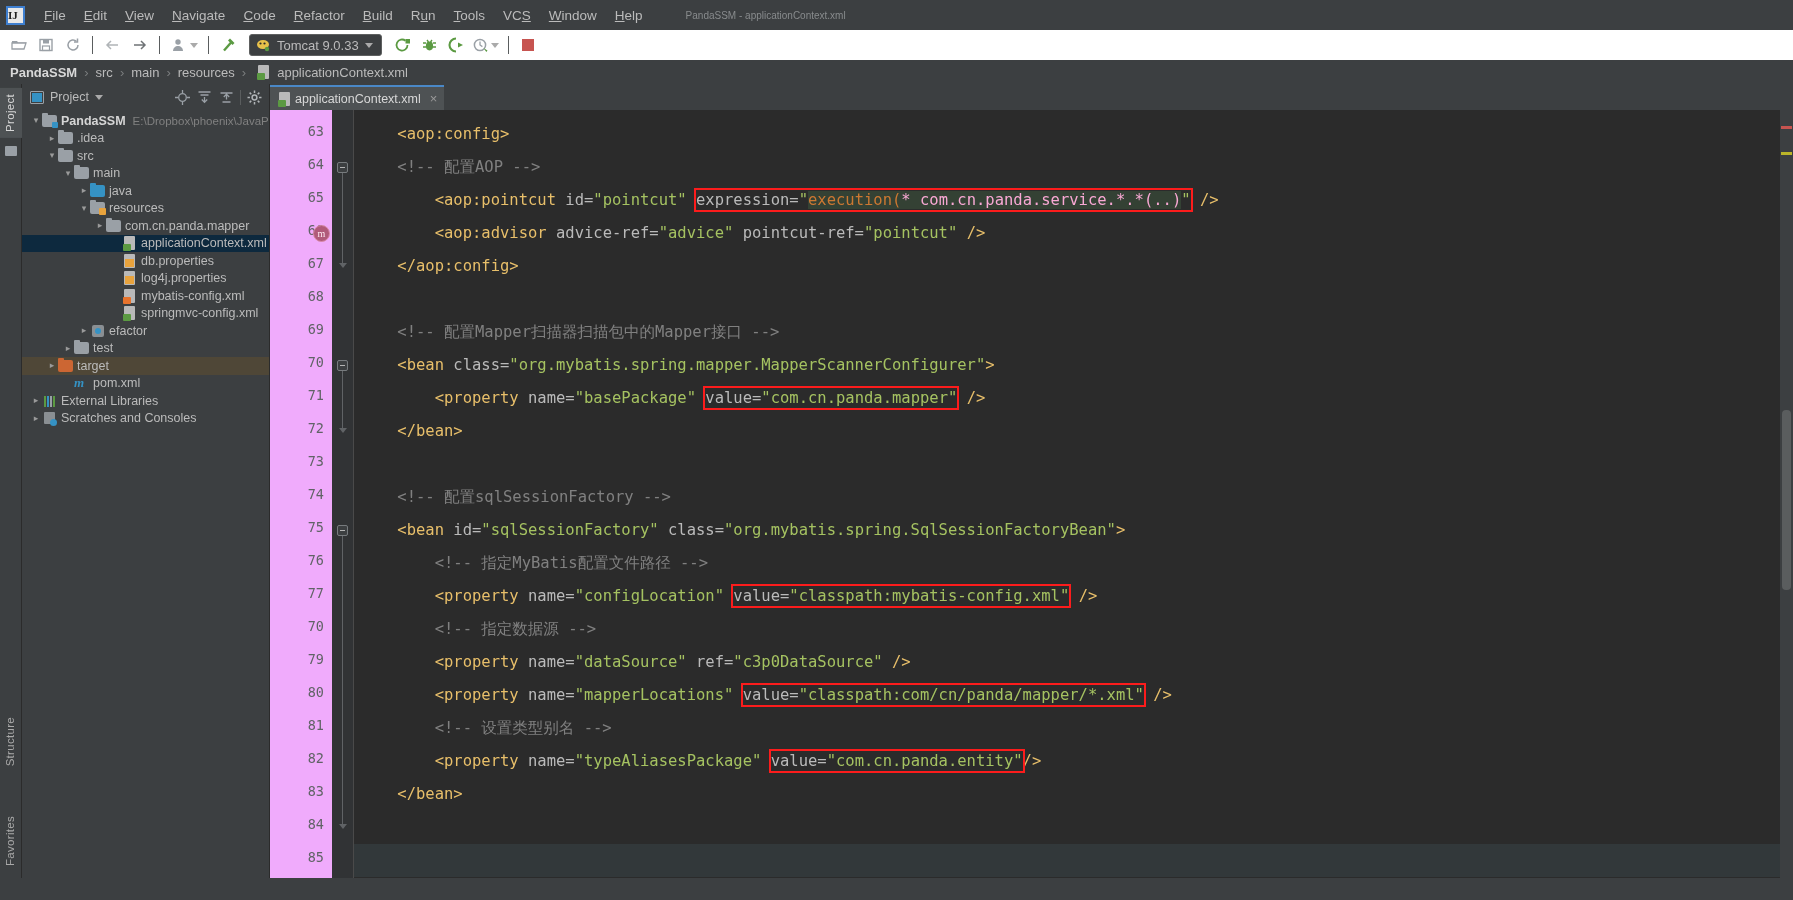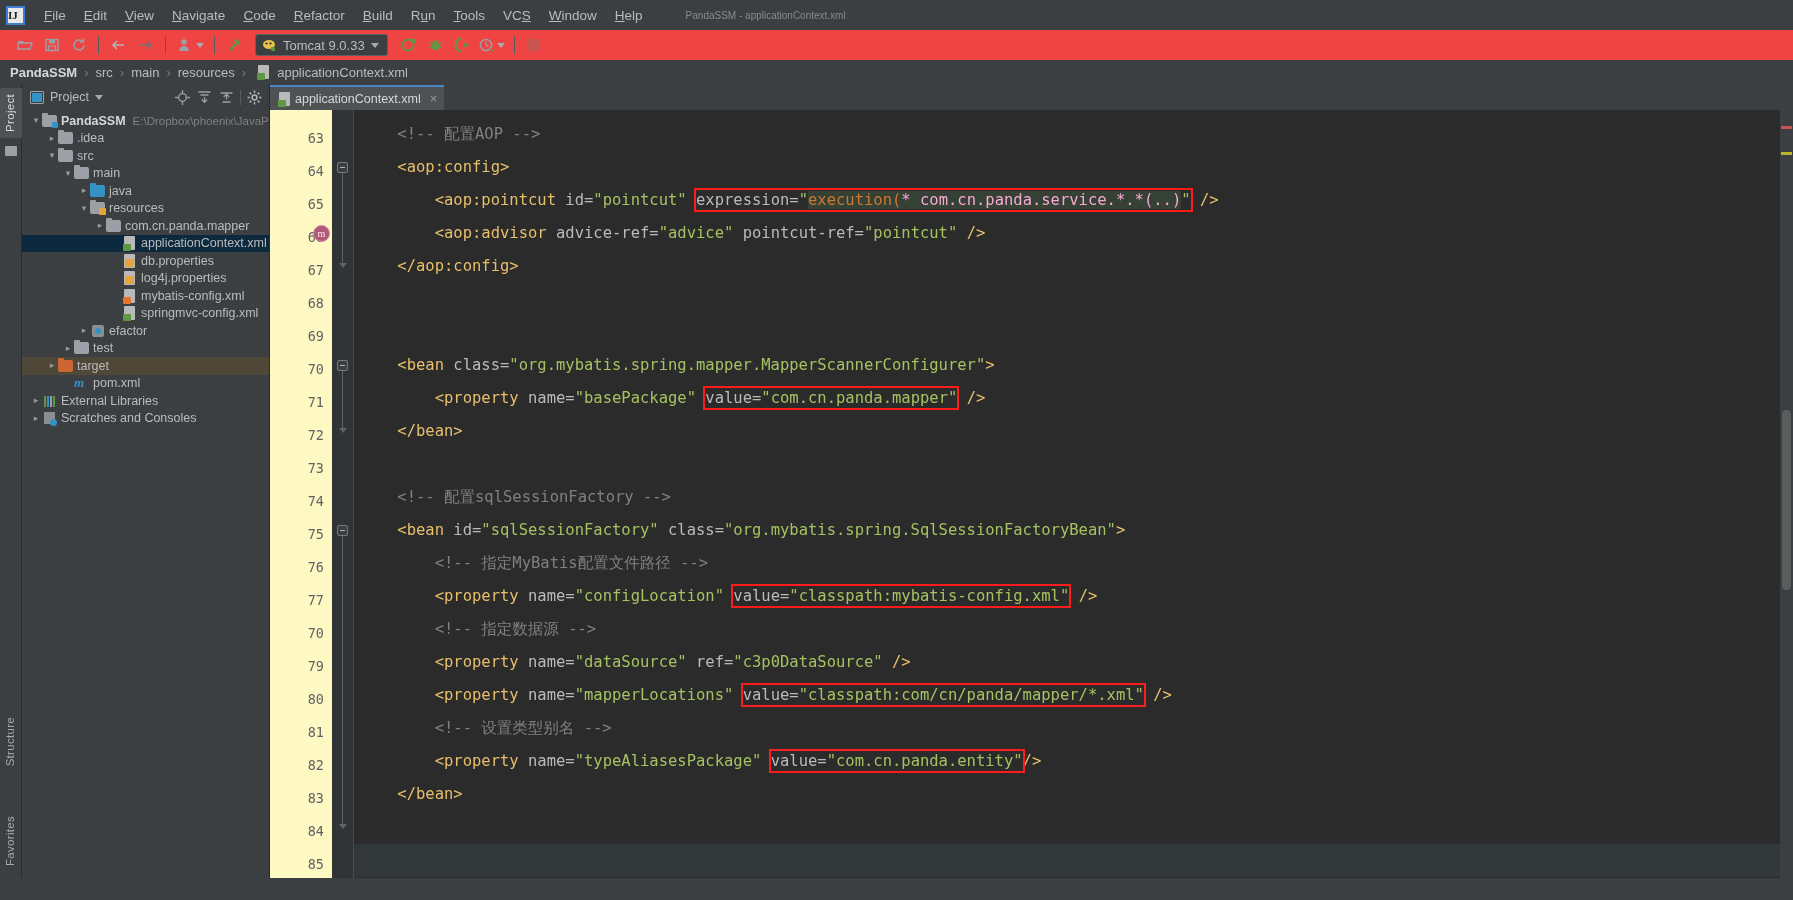--- a/index.html
+++ b/index.html
@@ -24,22 +24,22 @@
   .menu-item {
     color: #bbbbbb; font-size: 13.5px; padding: 3px 9px; white-space: nowrap;
   }
   .menu-item .mn { text-decoration: underline; }
   .win-title {
     color: #888b8d; font-size: 10px; margin-left: 34px; white-space: nowrap;
   }
 
   
   .toolbar {
-    height: 30px; background: #ef4444; display: flex; align-items: center;
-    padding-left: 12px; gap: 2px; flex: 0 0 30px;
+    height: 30px; background: #ffffff; display: flex; align-items: center;
+    padding-left: 6px; gap: 2px; flex: 0 0 30px;
   }
   .tb-btn {
     width: 25px; height: 24px; display: flex; align-items: center; justify-content: center;
     border-radius: 3px;
   }
   .tb-sep { width: 1px; height: 18px; background: #5a5d5e; margin: 0 5px; }
   .run-config {
     display: flex; align-items: center; gap: 6px; height: 22px;
     border: 1px solid #5e6060; border-radius: 3px; padding: 0 8px 0 5px;
     margin: 0 6px; background: #3c3f41;
@@ -165,23 +165,23 @@
   .tabbar { height: 26px; background: #3c3f41; display: flex; align-items: flex-end; flex: 0 0 26px; }
   .etab {
     height: 25px; display: flex; align-items: center; gap: 5px; padding: 0 7px;
     background: #4e5254; border-top: 2px solid #4a88c7; color: #d8d8d8; font-size: 12.5px;
   }
   .etab .xclose { color: #9a9a9a; font-size: 13px; margin-left: 4px; }
   .tab-icon { width: 13px; height: 14px; position: relative; }
 
   .code-wrap { flex: 1 1 auto; display: flex; position: relative; min-height: 0; overflow: hidden; }
   .gutter {
-    width: 62px; flex: 0 0 62px; background: #fef9c3; position: relative;
+    width: 62px; flex: 0 0 62px; background: #f0abfc; position: relative;
     font-family: "DejaVu Sans Mono", monospace; font-size: 13.5px; color: #606366;
-    padding-top: 12px;
+    padding-top: 5px;
   }
   .gutter .gline { height: 33px; line-height: 33px; text-align: right; padding-right: 8px; }
   .foldcol {
     width: 22px; flex: 0 0 22px; background: #313335; padding-top: 8px; position: relative;
     border-right: 1px solid #4a4a4a;
   }
   .fold-mark {
     position: absolute; left: 5px; width: 11px; height: 11px; border: 1px solid #777b7e;
     background: #3c3f41; border-radius: 2px;
   }
@@ -596,27 +596,27 @@
             <div class="fold-tip" style="top: 153px;"></div>
             <div class="fold-mark" style="top: 250px;"></div>
             <div class="fold-tip" style="top: 318px;"></div>
             <div class="fold-mark" style="top: 415px;"></div>
             <div class="fold-tip" style="top: 714px;"></div>
             <div class="fold-line" style="top: 63px; height: 91px;"></div>
             <div class="fold-line" style="top: 261px; height: 58px;"></div>
             <div class="fold-line" style="top: 426px; height: 289px;"></div>
           </div>
         <div class="code" id="code">
+            <div class="cline"><span class="">    </span><span class="tk-tag">&lt;aop:config&gt;</span></div>
             <div class="cline"><span class="">    </span><span class="tk-cmt">&lt;!-- 配置AOP --&gt;</span></div>
-            <div class="cline"><span class="">    </span><span class="tk-tag">&lt;aop:config&gt;</span></div>
             <div class="cline"><span class="">        </span><span class="tk-tag">&lt;aop:pointcut </span><span class="tk-attr">id=</span><span class="tk-val">"pointcut"</span><span class=""> </span><span class="boxed"><span class="tk-attr">expression=</span><span class="tk-val">"</span><span class="tk-exec valhl">execution(</span><span class="tk-str-in valhl">* com.cn.panda.service.*.*(..)</span><span class="tk-val">"</span></span><span class=""> </span><span class="tk-tag">/&gt;</span></div>
             <div class="cline"><span class="">        </span><span class="tk-tag">&lt;aop:advisor </span><span class="tk-attr">advice-ref=</span><span class="tk-val">"advice"</span><span class=""> </span><span class="tk-attr">pointcut-ref=</span><span class="tk-val">"pointcut"</span><span class=""> </span><span class="tk-tag">/&gt;</span></div>
             <div class="cline"><span class="">    </span><span class="tk-tag">&lt;/aop:config&gt;</span></div>
             <div class="cline"></div>
-            <div class="cline"><span class="">    </span></div>
+            <div class="cline"><span class="">    </span><span class="tk-cmt">&lt;!-- 配置Mapper扫描器扫描包中的Mapper接口 --&gt;</span></div>
             <div class="cline"><span class="">    </span><span class="tk-tag">&lt;bean </span><span class="tk-attr">class=</span><span class="tk-val">"org.mybatis.spring.mapper.MapperScannerConfigurer"</span><span class="tk-tag">&gt;</span></div>
             <div class="cline"><span class="">        </span><span class="tk-tag">&lt;property </span><span class="tk-attr">name=</span><span class="tk-val">"basePackage"</span><span class=""> </span><span class="boxed"><span class="tk-attr">value=</span><span class="tk-val">"com.cn.panda.mapper"</span></span><span class=""> </span><span class="tk-tag">/&gt;</span></div>
             <div class="cline"><span class="">    </span><span class="tk-tag">&lt;/bean&gt;</span></div>
             <div class="cline"></div>
             <div class="cline"><span class="">    </span><span class="tk-cmt">&lt;!-- 配置sqlSessionFactory --&gt;</span></div>
             <div class="cline"><span class="">    </span><span class="tk-tag">&lt;bean </span><span class="tk-attr">id=</span><span class="tk-val">"sqlSessionFactory"</span><span class=""> </span><span class="tk-attr">class=</span><span class="tk-val">"org.mybatis.spring.SqlSessionFactoryBean"</span><span class="tk-tag">&gt;</span></div>
             <div class="cline"><span class="">        </span><span class="tk-cmt">&lt;!-- 指定MyBatis配置文件路径 --&gt;</span></div>
             <div class="cline"><span class="">        </span><span class="tk-tag">&lt;property </span><span class="tk-attr">name=</span><span class="tk-val">"configLocation"</span><span class=""> </span><span class="boxed"><span class="tk-attr">value=</span><span class="tk-val">"classpath:mybatis-config.xml"</span></span><span class=""> </span><span class="tk-tag">/&gt;</span></div>
             <div class="cline"><span class="">        </span><span class="tk-cmt">&lt;!-- 指定数据源 --&gt;</span></div>
             <div class="cline"><span class="">        </span><span class="tk-tag">&lt;property </span><span class="tk-attr">name=</span><span class="tk-val">"dataSource"</span><span class=""> </span><span class="tk-attr">ref=</span><span class="tk-val">"c3p0DataSource"</span><span class=""> </span><span class="tk-tag">/&gt;</span></div>

